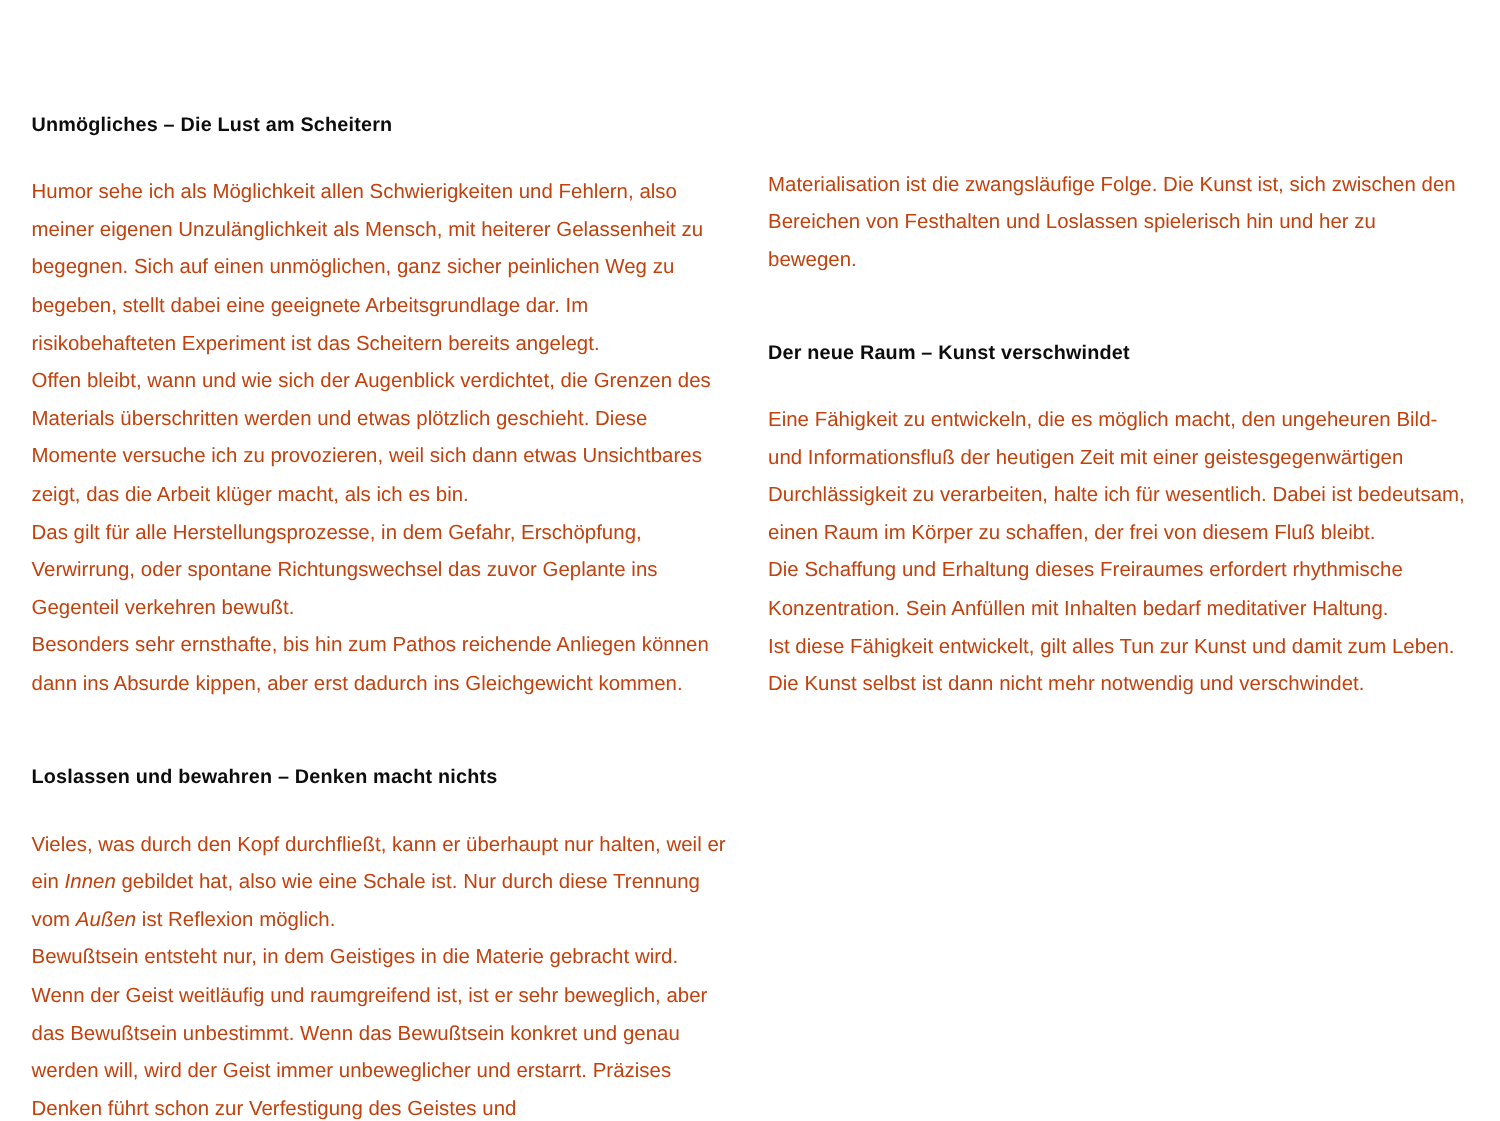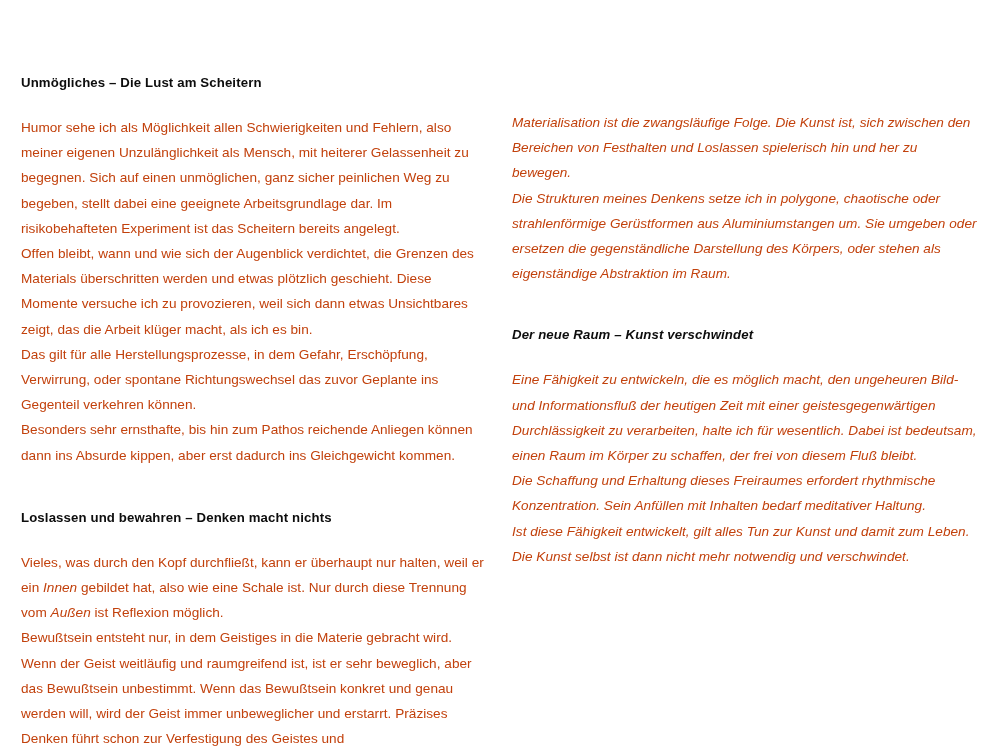--- a/index.html
+++ b/index.html
@@ -34,21 +34,20 @@
     gap: 24px;
   }
 
   .column {
     width: 467px;
     flex: 0 0 467px;
   }
 
   .column-right {
     padding-top: 36px;
-    font-style: italic;
   }
 
   h2.section-heading {
     font-size: 13.2px;
     font-weight: bold;
     line-height: 17px;
     margin: 0;
     letter-spacing: 0.01em;
     color: #0d0d0d;
   }
@@ -88,40 +87,39 @@
 <div class="page">
   <div class="columns">
 
     <div class="column column-left">
 
       <div>
         <h2 class="section-heading">Unmögliches – Die Lust am Scheitern</h2>
         <div class="heading-gap-after"></div>
         <p class="para">Humor sehe ich als Möglichkeit allen Schwierigkeiten und Fehlern, also meiner eigenen Unzulänglichkeit als Mensch, mit heiterer Gelassenheit zu begegnen. Sich auf einen unmöglichen, ganz sicher peinlichen Weg zu begeben, stellt dabei eine geeignete Arbeitsgrundlage dar. Im risikobehafteten Experiment ist das Scheitern bereits angelegt.</p>
         <p class="para">Offen bleibt, wann und wie sich der Augenblick verdichtet, die Grenzen des Materials überschritten werden und etwas plötzlich geschieht. Diese Momente versuche ich zu provozieren, weil sich dann etwas Unsichtbares zeigt, das die Arbeit klüger macht, als ich es bin.</p>
-        <p class="para">Das gilt für alle Herstellungsprozesse, in dem Gefahr, Erschöpfung, Verwirrung, oder spontane Richtungswechsel das zuvor Geplante ins Gegenteil verkehren können.</p>
+        <p class="para">Das gilt für alle Herstellungsprozesse, in dem Gefahr, Erschöpfung, Verwirrung, oder spontane Richtungswechsel das zuvor Geplante ins Gegenteil verkehren bewußt.</p>
         <p class="para">Besonders sehr ernsthafte, bis hin zum Pathos reichende Anliegen können dann ins Absurde kippen, aber erst dadurch ins Gleichgewicht kommen.</p>
       </div>
 
       <div class="section-gap"></div>
 
       <div>
         <h2 class="section-heading">Loslassen und bewahren –  Denken macht nichts</h2>
         <div class="heading-gap-after"></div>
         <p class="para">Vieles, was durch den Kopf durchfließt, kann er überhaupt nur halten, weil er ein <em>Innen</em> gebildet hat, also wie eine Schale ist. Nur durch diese Trennung vom <em>Außen</em> ist Reflexion möglich.</p>
         <p class="para">Bewußtsein entsteht nur, in dem Geistiges in die Materie gebracht wird. Wenn der Geist weitläufig und raumgreifend ist, ist er sehr beweglich, aber das Bewußtsein unbestimmt. Wenn das Bewußtsein konkret und genau werden will, wird der Geist immer unbeweglicher und erstarrt. Präzises Denken führt schon zur Verfestigung des Geistes und</p>
       </div>
 
     </div>
 
     <div class="column column-right">
 
       <div>
         <p class="para">Materialisation ist die zwangsläufige Folge. Die Kunst ist, sich zwischen den Bereichen von Festhalten und Loslassen spielerisch hin und her zu bewegen.</p>
-        <p class="para">Die Strukturen meines Denkens setze ich in polygone, chaotische oder strahlenförmige Gerüstformen aus Aluminiumstangen um. Sie umgeben oder ersetzen die gegenständliche Darstellung des Körpers, oder stehen als eigenständige Abstraktion im Raum.</p>
       </div>
 
       <div class="section-gap-right"></div>
 
       <div>
         <h2 class="section-heading">Der neue Raum – Kunst verschwindet</h2>
         <div class="heading-gap-after"></div>
         <p class="para">Eine Fähigkeit zu entwickeln, die es möglich macht, den ungeheuren Bild- und Informationsfluß der heutigen Zeit mit einer geistesgegenwärtigen Durchlässigkeit zu verarbeiten, halte ich für wesentlich. Dabei ist bedeutsam, einen Raum im Körper zu schaffen, der frei von diesem Fluß bleibt.</p>
         <p class="para">Die Schaffung und Erhaltung dieses Freiraumes erfordert rhythmische Konzentration. Sein Anfüllen mit Inhalten bedarf meditativer Haltung.</p>
         <p class="para">Ist diese Fähigkeit entwickelt, gilt alles Tun zur Kunst und damit zum Leben. Die Kunst selbst ist dann nicht mehr notwendig und verschwindet.</p>

